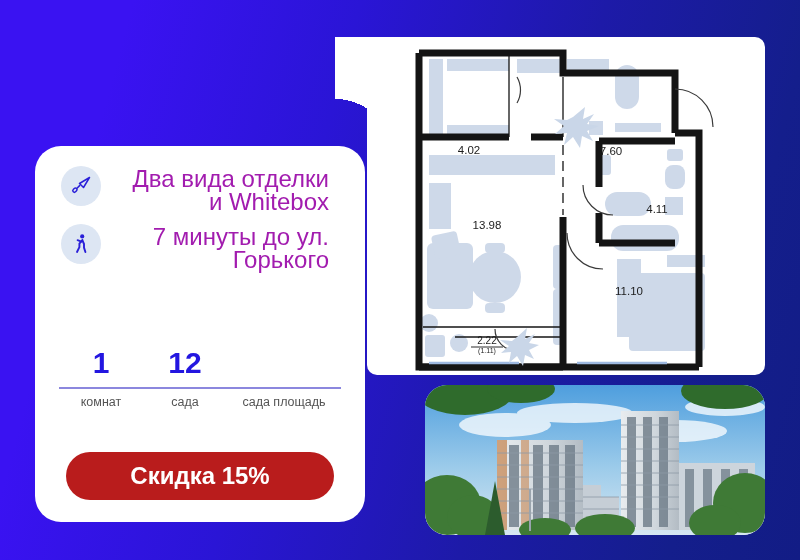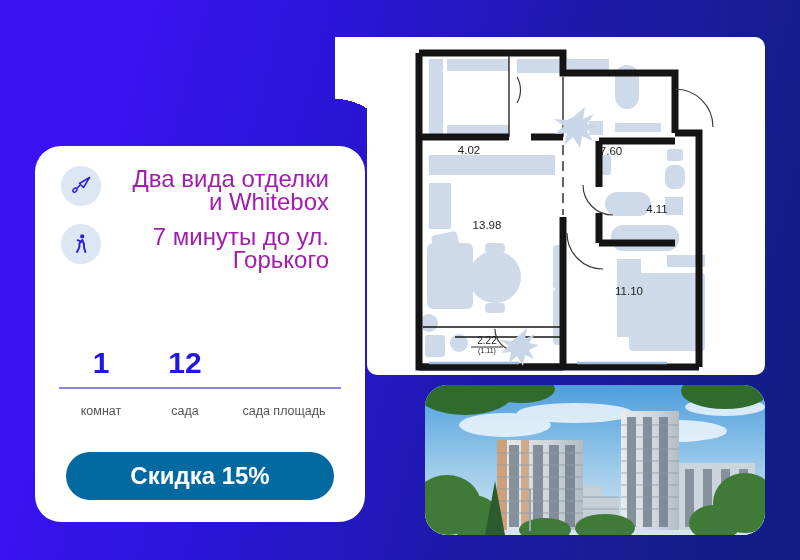--- a/index.html
+++ b/index.html
@@ -56,32 +56,32 @@
   }
 
   
   .stats{position:absolute;left:24px;top:200px;width:282px;}
   .stats-nums{display:flex;align-items:baseline;padding-bottom:7px;}
   .stat-num{
     color:#2316e0;font-size:30px;font-weight:700;text-align:center;white-space:nowrap;
   }
   .stat-num sup{font-size:17px;top:-0.7em;position:relative;}
   .stats-rule{height:2px;background:#8b87de;width:100%;}
-  .stats-labels{display:flex;padding-top:15px;}
+  .stats-labels{display:flex;padding-top:6px;}
   .stat-label{
     font-size:12.5px;line-height:15px;color:#555;text-align:center;
   }
   .col1{width:84px;}
   .col2{width:84px;}
   .col3{width:114px;}
 
   
   .discount{
     position:absolute;left:31px;top:306px;width:268px;height:48px;
-    background:#0369a1;border-radius:24px;border:none;
+    background:#b91c1c;border-radius:24px;border:none;
     color:#fff;font-size:24px;font-weight:700;
     font-family:"Liberation Sans","DejaVu Sans",sans-serif;
     display:flex;align-items:center;justify-content:center;cursor:pointer;
   }
 
   
   .plan-wrap{position:absolute;left:0;top:0;width:100%;height:100%;}
   .plan-label{font-size:11.5px;fill:#1c1c1c;font-family:"Liberation Sans",sans-serif;text-anchor:middle;}
   .plan-label-sm{font-size:7px;fill:#1c1c1c;font-family:"Liberation Sans",sans-serif;text-anchor:middle;}
 </style>

